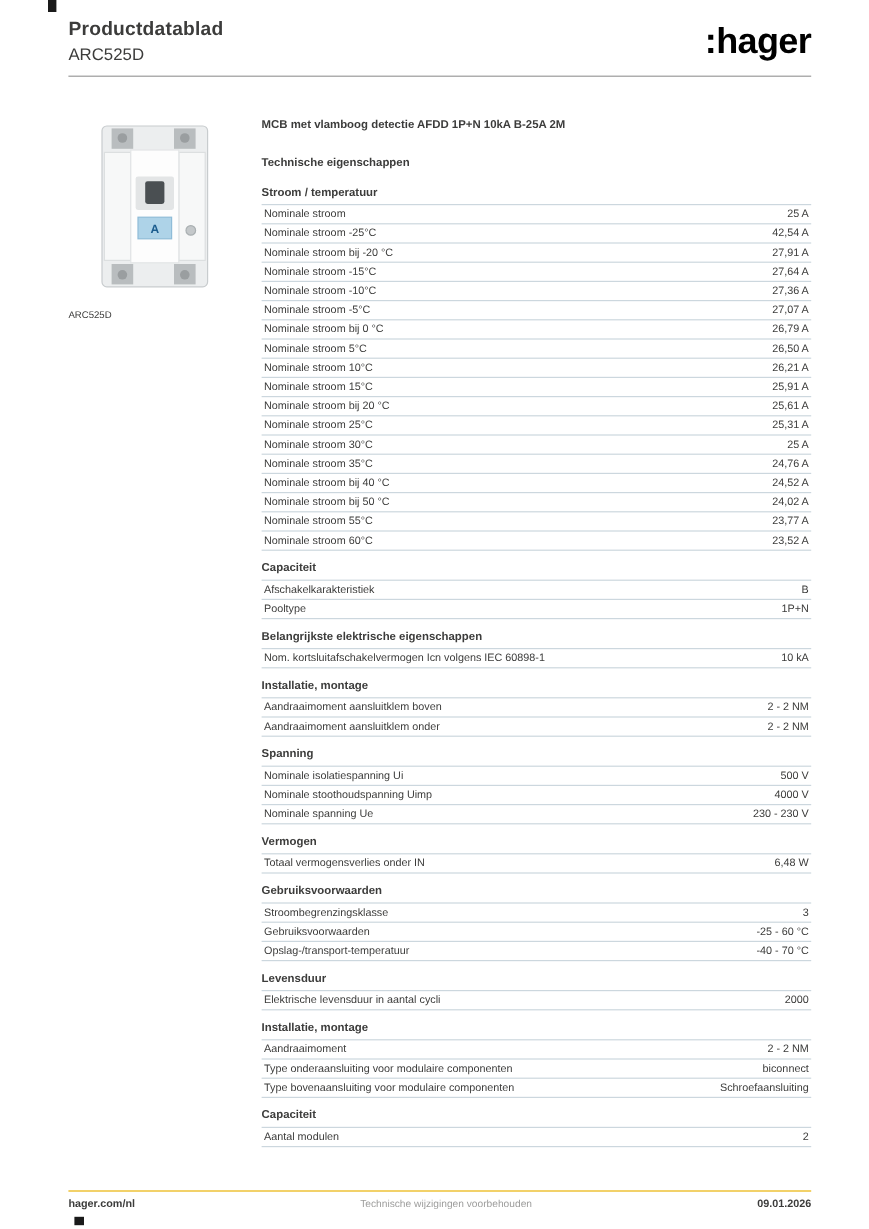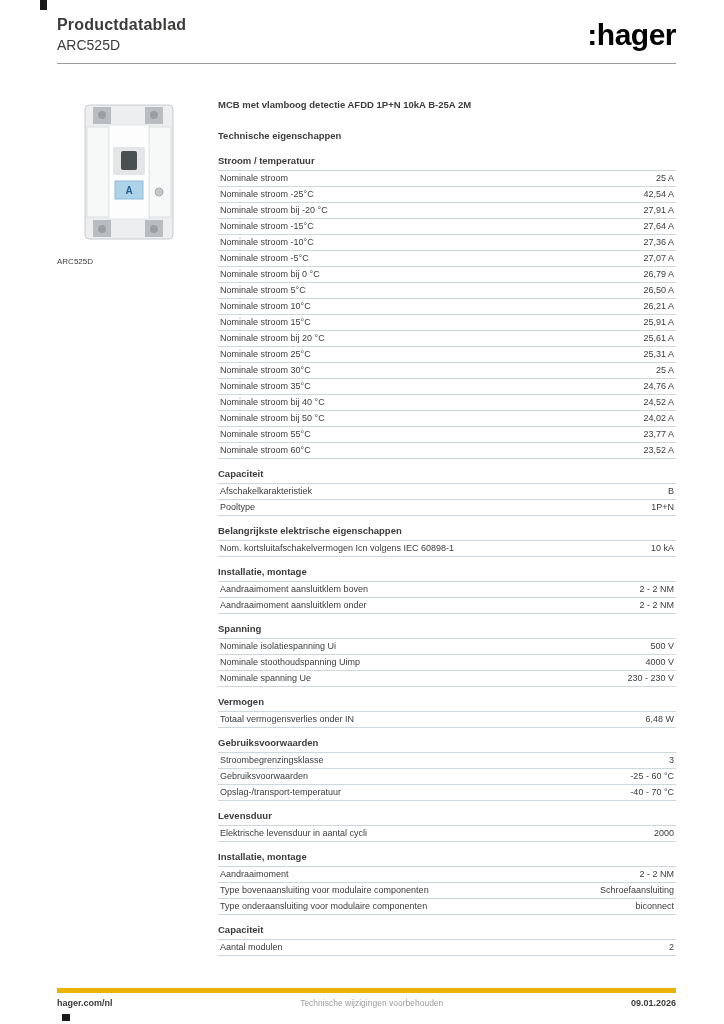--- a/index.html
+++ b/index.html
@@ -30,21 +30,21 @@
   .section-heading { font-size:9.5px; font-weight:bold; margin:9px 0 4px; }
   .section:first-child .section-heading { margin-top:0; }
   .spec-table { border-top:1px solid #ccd7de; }
   .spec-row { display:flex; justify-content:space-between; align-items:center;
               border-bottom:1px solid #ccd7de; padding:3px 2px; font-size:9px; line-height:9px; }
   .spec-label { text-align:left; }
   .spec-value { text-align:right; white-space:nowrap; padding-left:10px; }
 
   
   .footer { position:absolute; left:57px; right:48px; bottom:16px;
-            border-top:5px solid #eab308; padding-top:5px;
+            border-top:1px solid #eab308; padding-top:5px;
             display:flex; justify-content:space-between; align-items:baseline; font-size:9px;gap:20px; }
   .footer-left, .footer-right { font-weight:bold; }
   .footer-center { color:#9d9d9c; font-size:8.5px; }
 
   
   .print-mark-top { position:absolute; left:40px; top:0; width:7px; height:10px; background:#1a1a1a; }
   .print-mark-bottom { position:absolute; left:62px; bottom:3px; width:8px; height:7px; background:#1a1a1a; }
 </style>
 </head>
 <body>
@@ -265,26 +265,26 @@
             </div>
           </div>
           <div class="section">
             <div class="section-heading">Installatie, montage</div>
             <div class="spec-table">
               <div class="spec-row">
                 <span class="spec-label">Aandraaimoment</span>
                 <span class="spec-value">2 - 2 NM</span>
               </div>
               <div class="spec-row">
+                <span class="spec-label">Type onderaansluiting voor modulaire componenten</span>
+                <span class="spec-value">biconnect</span>
+              </div>
+              <div class="spec-row">
                 <span class="spec-label">Type bovenaansluiting voor modulaire componenten</span>
                 <span class="spec-value">Schroefaansluiting</span>
-              </div>
-              <div class="spec-row">
-                <span class="spec-label">Type onderaansluiting voor modulaire componenten</span>
-                <span class="spec-value">biconnect</span>
               </div>
             </div>
           </div>
           <div class="section">
             <div class="section-heading">Capaciteit</div>
             <div class="spec-table">
               <div class="spec-row">
                 <span class="spec-label">Aantal modulen</span>
                 <span class="spec-value">2</span>
               </div>

